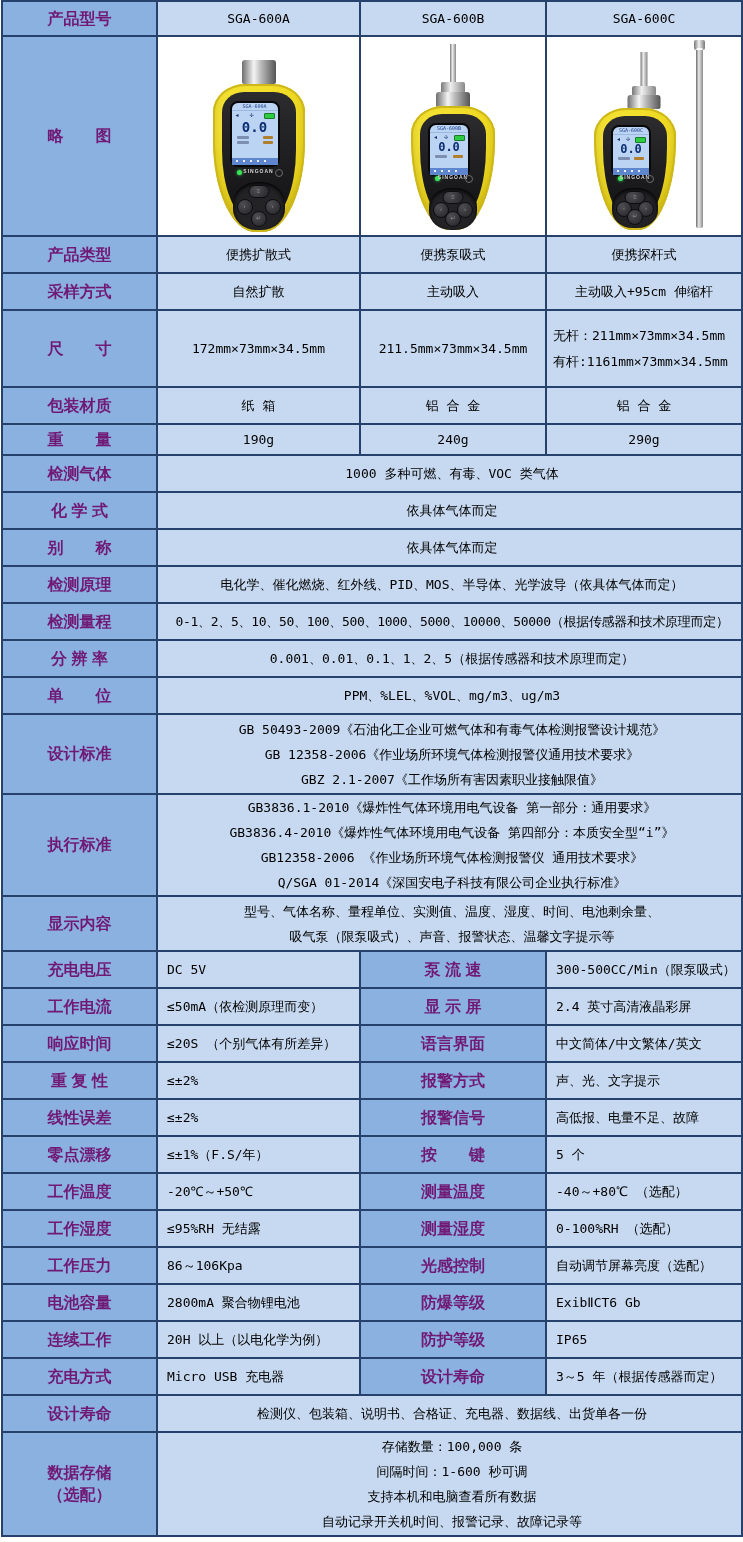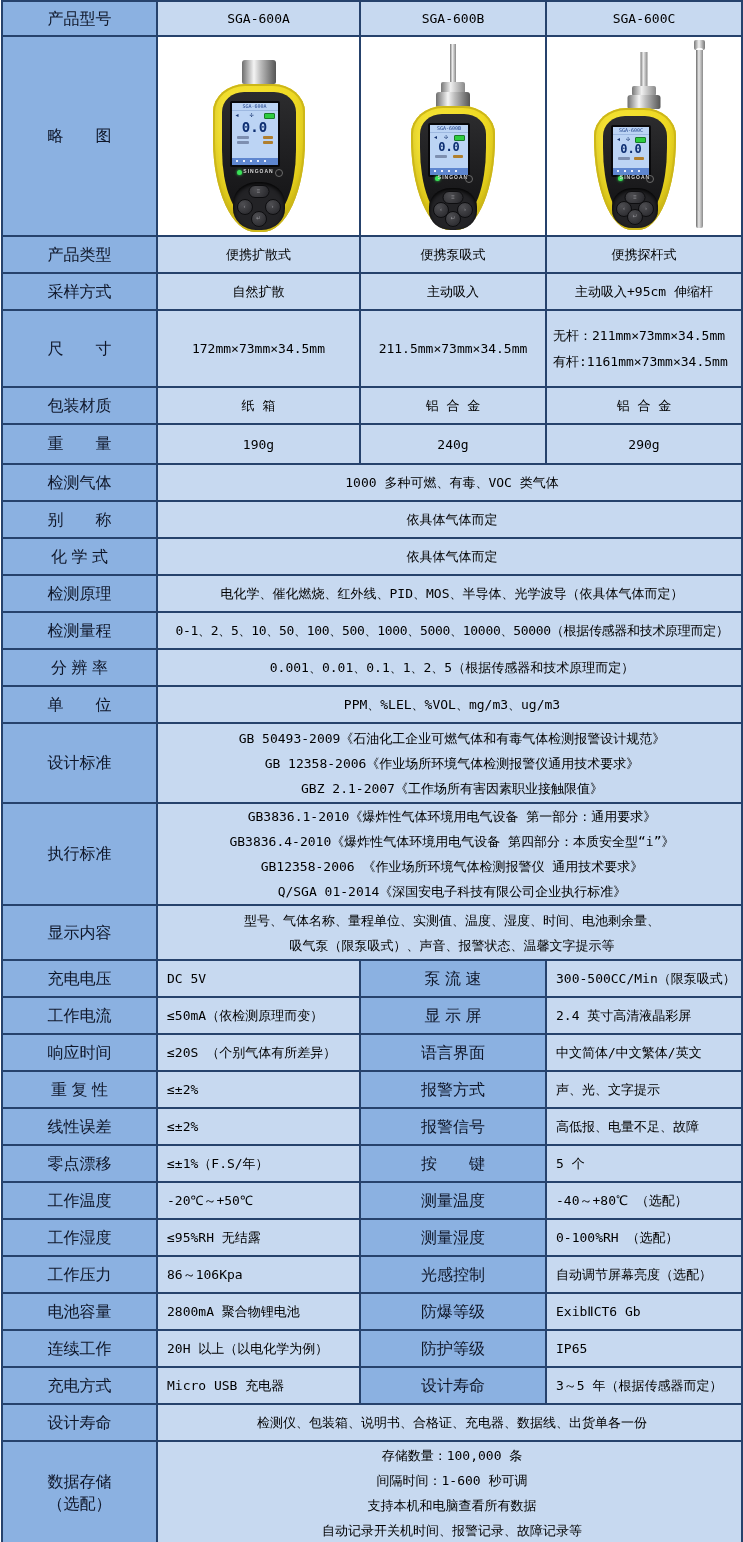--- a/index.html
+++ b/index.html
@@ -1,48 +1,48 @@
 <!DOCTYPE html>
 <html><head>
 <meta charset="utf-8">
 <style>
   html,body{margin:0;padding:0;background:#fff;}
   body{width:743px;font-family:"Liberation Sans",sans-serif;-webkit-font-smoothing:antialiased;}
   .page{padding:0 2px 6px 1px;}
   table{border-collapse:collapse;table-layout:fixed;width:740px;}
   td,th{border:2px solid #26426c;overflow:hidden;vertical-align:middle;padding:0;}
-  th.lbl{background:#8bb1e1;color:#0f172a;font-weight:400;font-size:16px;text-align:center;white-space:pre-line;line-height:22px;}
+  th.lbl{background:#8bb1e1;color:#701a75;font-weight:700;font-size:16px;text-align:center;white-space:pre-line;line-height:22px;}
   td.val{background:#c7d9f0;color:#000;font-size:13px;font-family:"DejaVu Sans Mono","Liberation Mono",monospace;}
   td.c{text-align:center;}
   td.l{text-align:center;padding-left:13px;padding-right:8px;}
   td.pv{text-align:left;padding-left:9px;padding-right:2px;}
   td.ml{white-space:pre-line;line-height:25px;}
   td.photo{background:#fff;text-align:center;}
   tr.r-head{height:35px;} tr.r-sketch{height:200px;margin-top:6px;} tr.rh{height:37px;}
-  tr.r-size{height:77px;} tr.r-wt{height:40px;} tr.r-design{height:80px;}
+  tr.r-size{height:77px;} tr.r-wt{height:31px;} tr.r-design{height:80px;}
   tr.r-exec{height:96px;} tr.r-disp{height:55px;} tr.r-store{height:104px;}
   td.tight{font-size:13px;letter-spacing:-0.3px;}
   .sz{white-space:pre-line;line-height:26px;font-size:12.5px;}
 
   
   .dev{position:relative;width:150px;height:196px;margin:0 auto;}
   .cap,.tier,.probe{position:absolute;left:50%;transform:translateX(-50%);}
   .cap{top:22px;width:34px;height:24px;border-radius:3px 3px 2px 2px;
        background:linear-gradient(90deg,#6e6e6e,#f4f4f4 35%,#bcbcbc 55%,#555);}
   .tier{display:none;}
   .probe{display:none;width:6px;background:linear-gradient(90deg,#777,#eee 40%,#888);}
   .shell{position:absolute;top:46px;left:50%;transform:translateX(-50%);width:92px;height:148px;
          background:radial-gradient(circle at 30% 25%,#f6e63c,#eed71c 60%,#d8c117);
          border-radius:32px 32px 46% 46%/28px 28px 92px 92px;
          box-shadow:inset 0 0 0 2px #cdb719, inset 0 -8px 12px rgba(0,0,0,.18);}
   .panel{position:absolute;top:8px;left:9px;right:9px;bottom:12px;
          background:linear-gradient(#2c2c2e,#121214);
          border-radius:22px 22px 40% 40%/20px 20px 70px 70px;}
   .lcd{position:absolute;top:9px;left:8px;right:16px;height:62px;background:#bcd4f4;
-       border:2px solid #08080a;border-radius:2px;}
+       border:2px solid #08080a;border-radius:8px;}
   .lcd-title{font-size:5px;line-height:7px;color:#1c3e86;text-align:center;
              border-bottom:1px solid #9db8e0;font-family:"DejaVu Sans Mono",monospace;}
   .lcd-icons{display:flex;align-items:center;justify-content:space-between;padding:1px 3px 0 3px;height:7px;}
   .lcd-icons .spk{font-size:5px;line-height:5px;color:#16336e;}
   .lcd-icons .fan{font-size:5px;line-height:5px;color:#16336e;}
   .batt{width:9px;height:4px;background:#2ecc40;border:1px solid #1a7a28;border-radius:1px;}
   .lcd-read{text-align:center;font:700 14px "DejaVu Sans Mono",monospace;color:#0e2f72;line-height:16px;}
   .lcd-row{display:flex;justify-content:space-between;padding:1px 5px;}
   .lcd-row i{display:block;height:3px;border-radius:1px;}
   .lcd-row .g{width:12px;background:#7d8fb0;} .lcd-row .o{width:10px;background:#b07f2d;}
@@ -252,25 +252,25 @@
   <td class="val c">190g</td>
   <td class="val c">240g</td>
   <td class="val c">290g</td>
 </tr>
 
 <tr class="rh">
   <th class="lbl">检测气体</th>
   <td class="val l" colspan="3">1000 多种可燃、有毒、VOC 类气体</td>
 </tr>
 <tr class="rh">
+  <th class="lbl">化 学 式</th>
+  <td class="val l" colspan="3">依具体气体而定</td>
+</tr>
+<tr class="rh">
   <th class="lbl">别　　称</th>
-  <td class="val l" colspan="3">依具体气体而定</td>
-</tr>
-<tr class="rh">
-  <th class="lbl">化 学 式</th>
   <td class="val l" colspan="3">依具体气体而定</td>
 </tr>
 <tr class="rh">
   <th class="lbl">检测原理</th>
   <td class="val l" colspan="3">电化学、催化燃烧、红外线、PID、MOS、半导体、光学波导（依具体气体而定）</td>
 </tr>
 <tr class="rh">
   <th class="lbl">检测量程</th>
   <td class="val l tight" colspan="3">0-1、2、5、10、50、100、500、1000、5000、10000、50000（根据传感器和技术原理而定）</td>
 </tr>

